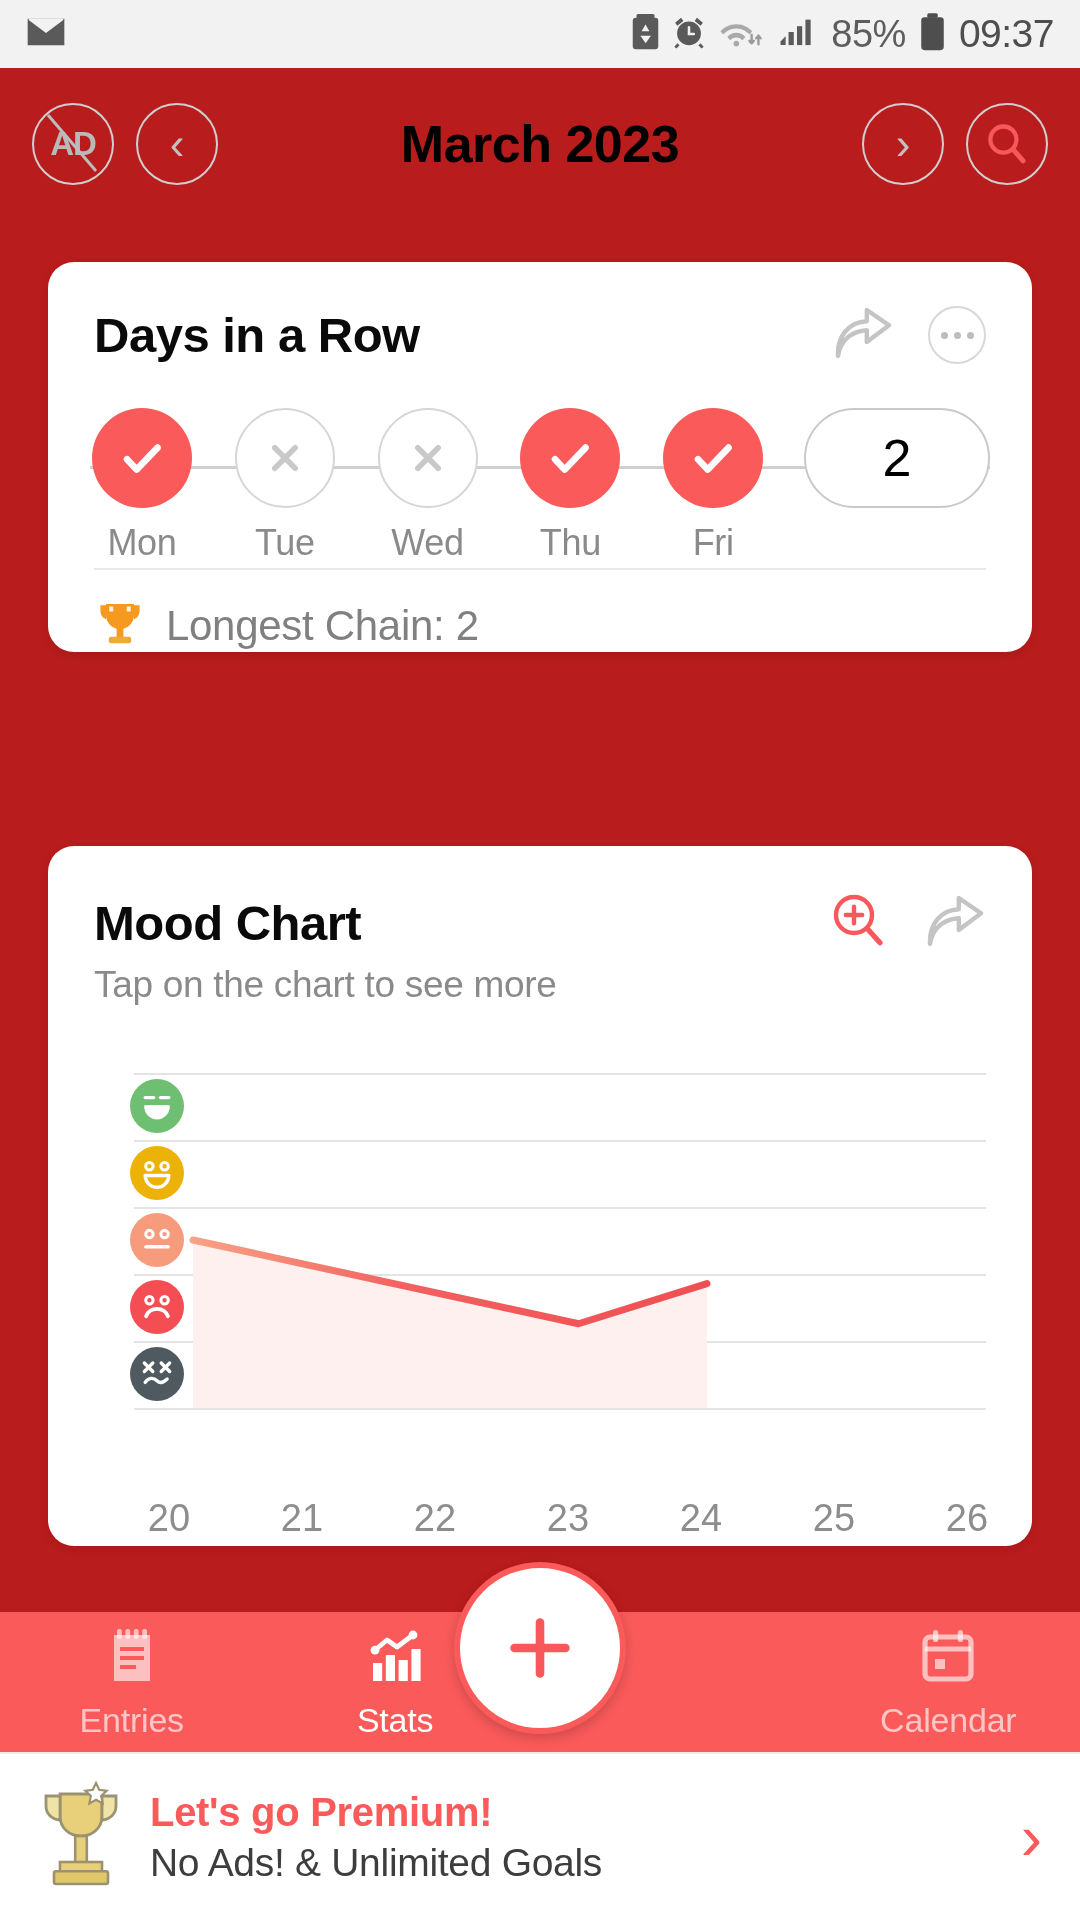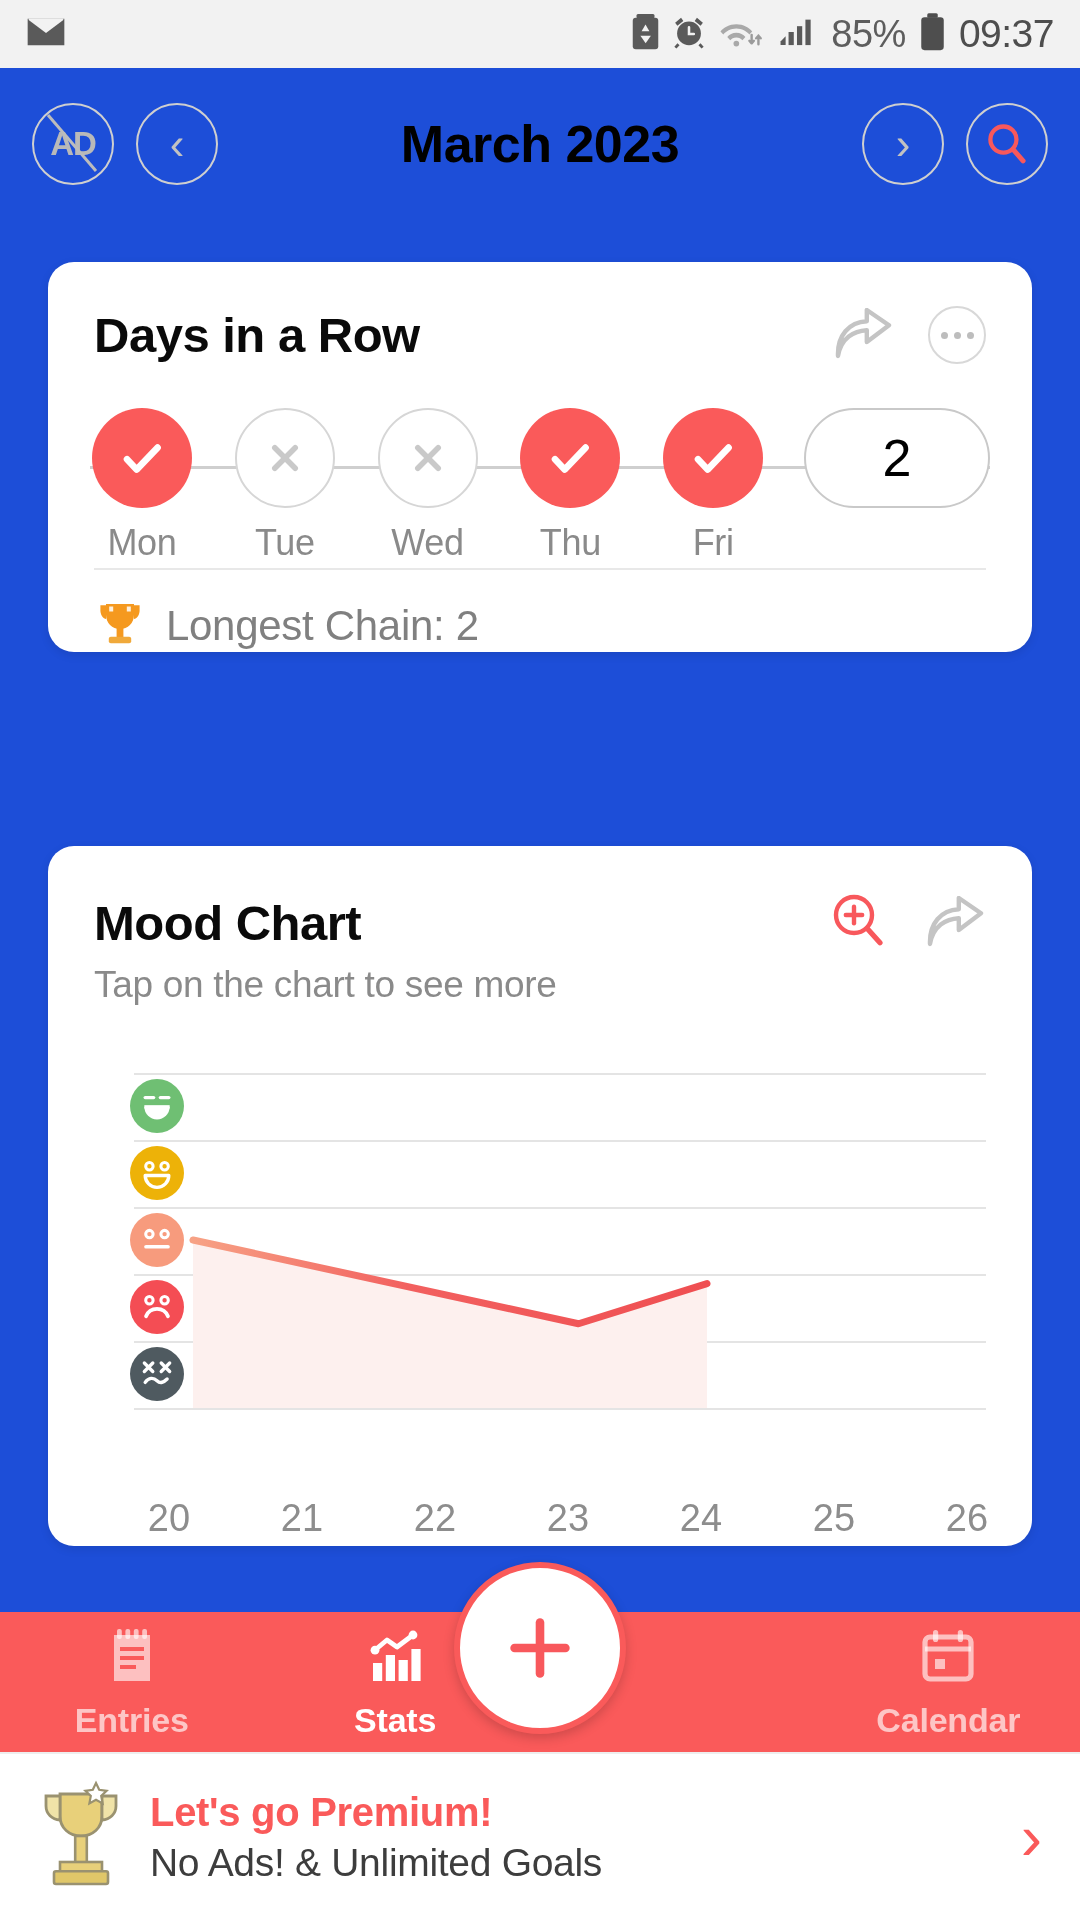--- a/index.html
+++ b/index.html
@@ -2,21 +2,21 @@
 <html><head>
 <meta charset="utf-8">
 <style>
   * { margin:0; padding:0; box-sizing:border-box; }
   html,body{
     width:1080px; height:1920px;
     font-family:"Liberation Sans", sans-serif;
     background:#f2f2f2;
     overflow:hidden;
   }
-  #phone{ position:relative; width:1080px; height:1920px; background:#1d4ed8; }
+  #phone{ position:relative; width:1080px; height:1920px; background:#b91c1c; }
 
   
   .statusbar{
     position:absolute; top:0; left:0; width:1080px; height:68px;
     display:flex; align-items:center; padding:0 26px;
     background:#f2f2f2; color:#5a5a5a;
   }
   .sb-right{ margin-left:auto; display:flex; align-items:center; gap:13px; }
   .sb-text{ font-size:38px; font-weight:400; color:#5d5d5d; letter-spacing:-.5px; }
   .sb-time{ font-size:39px; font-weight:400; color:#4e4e4e; letter-spacing:-.5px; }
@@ -107,21 +107,21 @@
   }
   .axis-labels span{ font-size:38px; color:#8d8d8d; width:70px; text-align:center; }
 
   
   .bottomnav{
     position:absolute; left:0; bottom:168px; width:1080px; height:140px;
     background:#fa5a5a; display:flex; align-items:center;
   }
   .navitem{
     flex:1; display:flex; flex-direction:column; align-items:center; justify-content:center;
-    gap:8px; height:100%;font-weight:bold;
+    gap:8px; height:100%;
   }
   .navitem.spacer{ flex:1.1; }
   .navlabel{ font-size:34px; color:rgba(255,255,255,.66); letter-spacing:-.2px; }
   .navitem.active .navlabel{ color:#fff; }
   .fab{
     position:absolute; left:50%; transform:translateX(-50%);
     bottom:186px; width:172px; height:172px; border-radius:50%;
     background:#fff; border:6px solid #fa5a5a;
     display:flex; align-items:center; justify-content:center;
     box-shadow:0 4px 12px rgba(0,0,0,.18);

